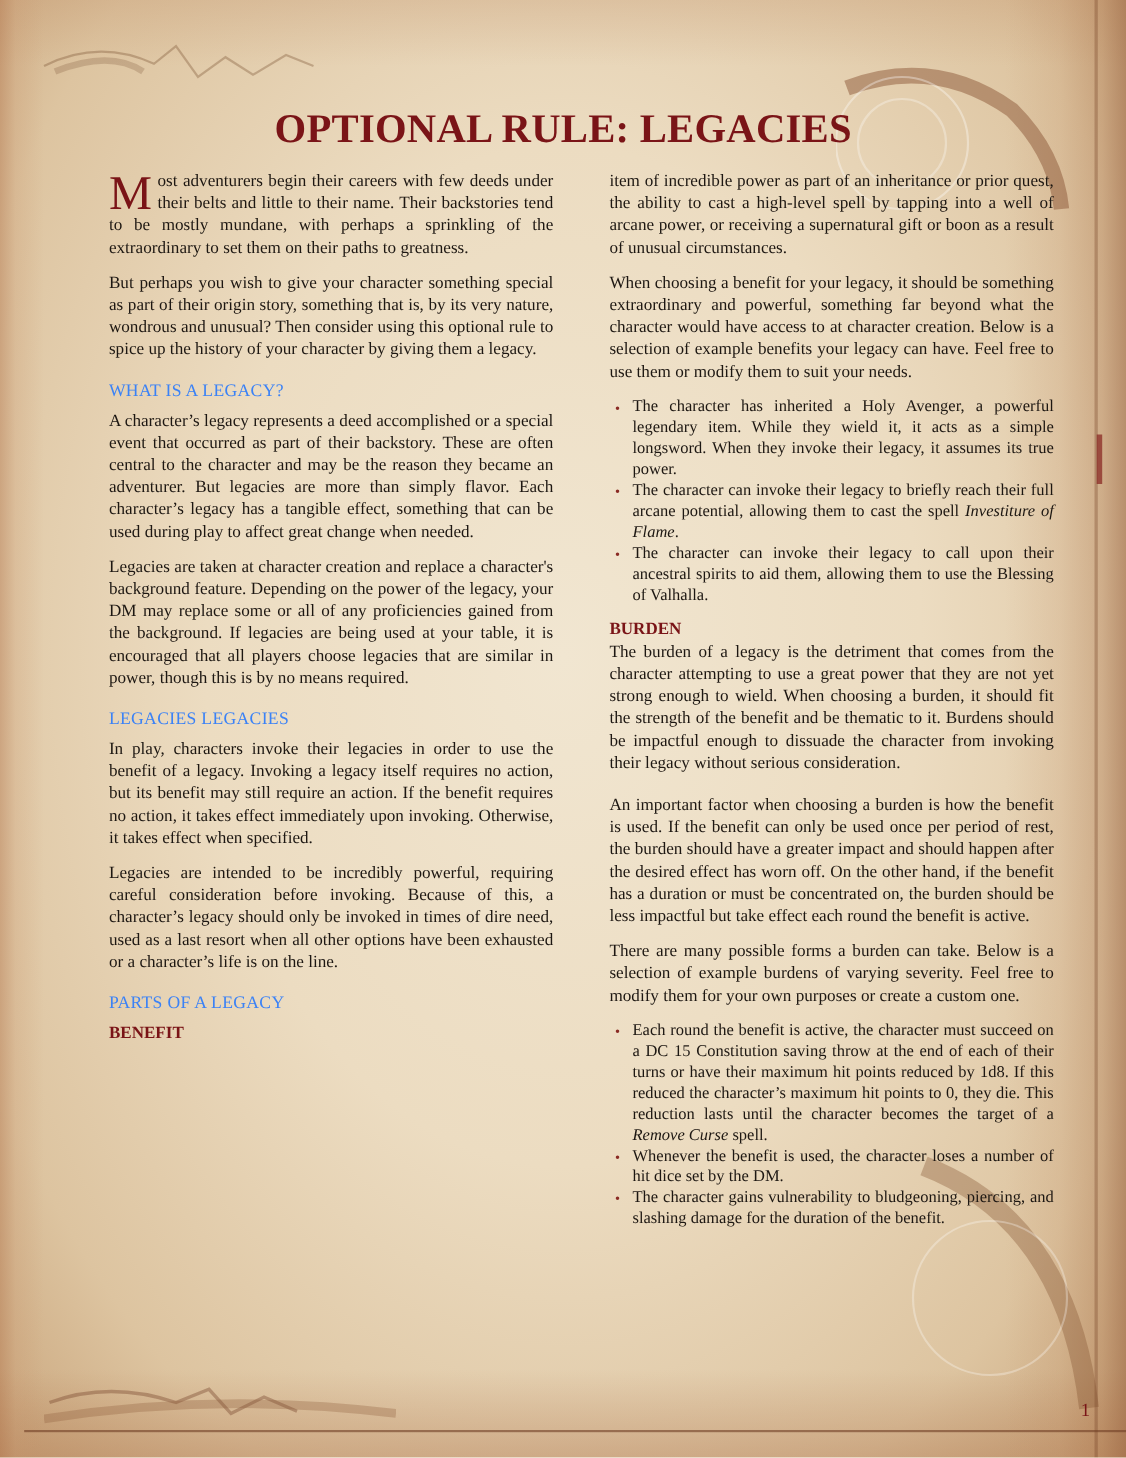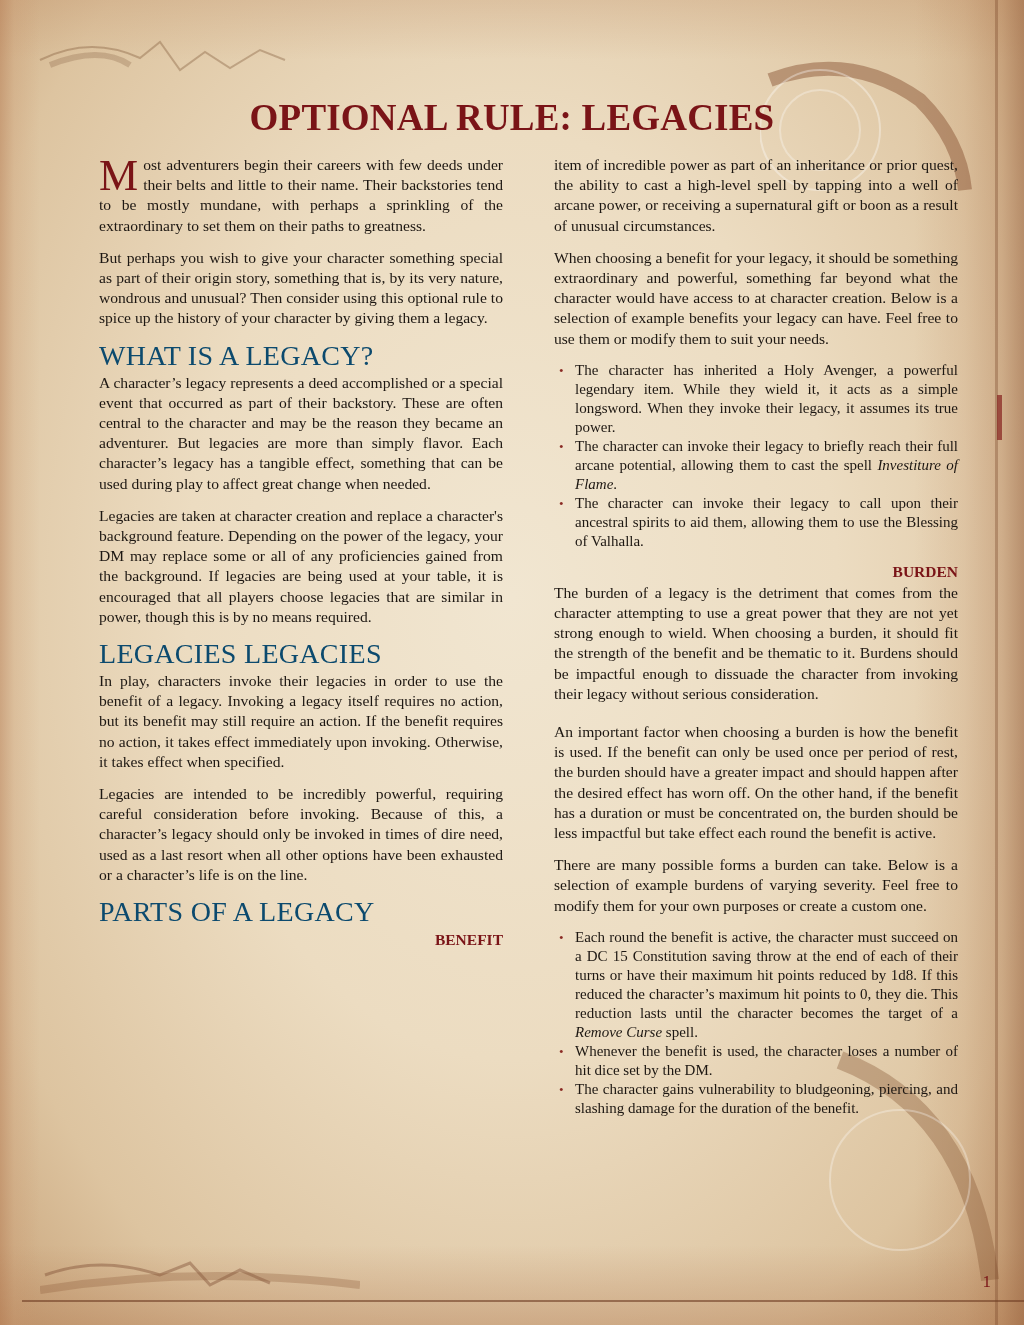--- a/index.html
+++ b/index.html
@@ -38,26 +38,26 @@
   .col { position: absolute; top: 155px; width: 404px; font-size: 15.6px; line-height: 20.2px; }
   .col-left { left: 99px; }
   .col-right { left: 534px; width: 404px; margin-left: 20px; }
   p { margin: 0 0 12px 0; text-align: justify; }
   .dropcap {
     float: left; font-size: 44px; line-height: 36px; color: #7a1417;
     margin: 3px 5px 0 0; padding: 0;
   }
   h2 {
     font-family: "Liberation Serif", "DejaVu Serif", serif; font-weight: normal;
-    color: #0c4a6e; font-size: 28px; line-height: 26px; margin: 14px 0 4px 0;
+    color: #3b82f6; font-size: 16px; line-height: 26px; margin: 14px 0 4px 0;
     letter-spacing: 0.3px;
   }
   h3 {
     font-family: "Liberation Serif", "DejaVu Serif", serif; font-weight: bold;
-    color: #7a1417; font-size: 15.5px; line-height: 18px; margin: 6px 0 2px 0; text-align: right;
+    color: #7a1417; font-size: 15.5px; line-height: 18px; margin: 6px 0 2px 0; text-align: left;
   }
   ul { list-style: none; margin: 10px 0 12px 0; padding: 0; }
   li { position: relative; padding-left: 21px; font-size: 15px; line-height: 19px; text-align: justify; }
   li::before { content: "•"; position: absolute; left: 5px; top: 0; color: #8a2a24; font-size: 13px; }
   em { font-style: italic; }
   .page-num {
     position: absolute; right: 33px; top: 1272px; font-size: 17px; color: #7a1417;
   }
 </style>
 </head>

